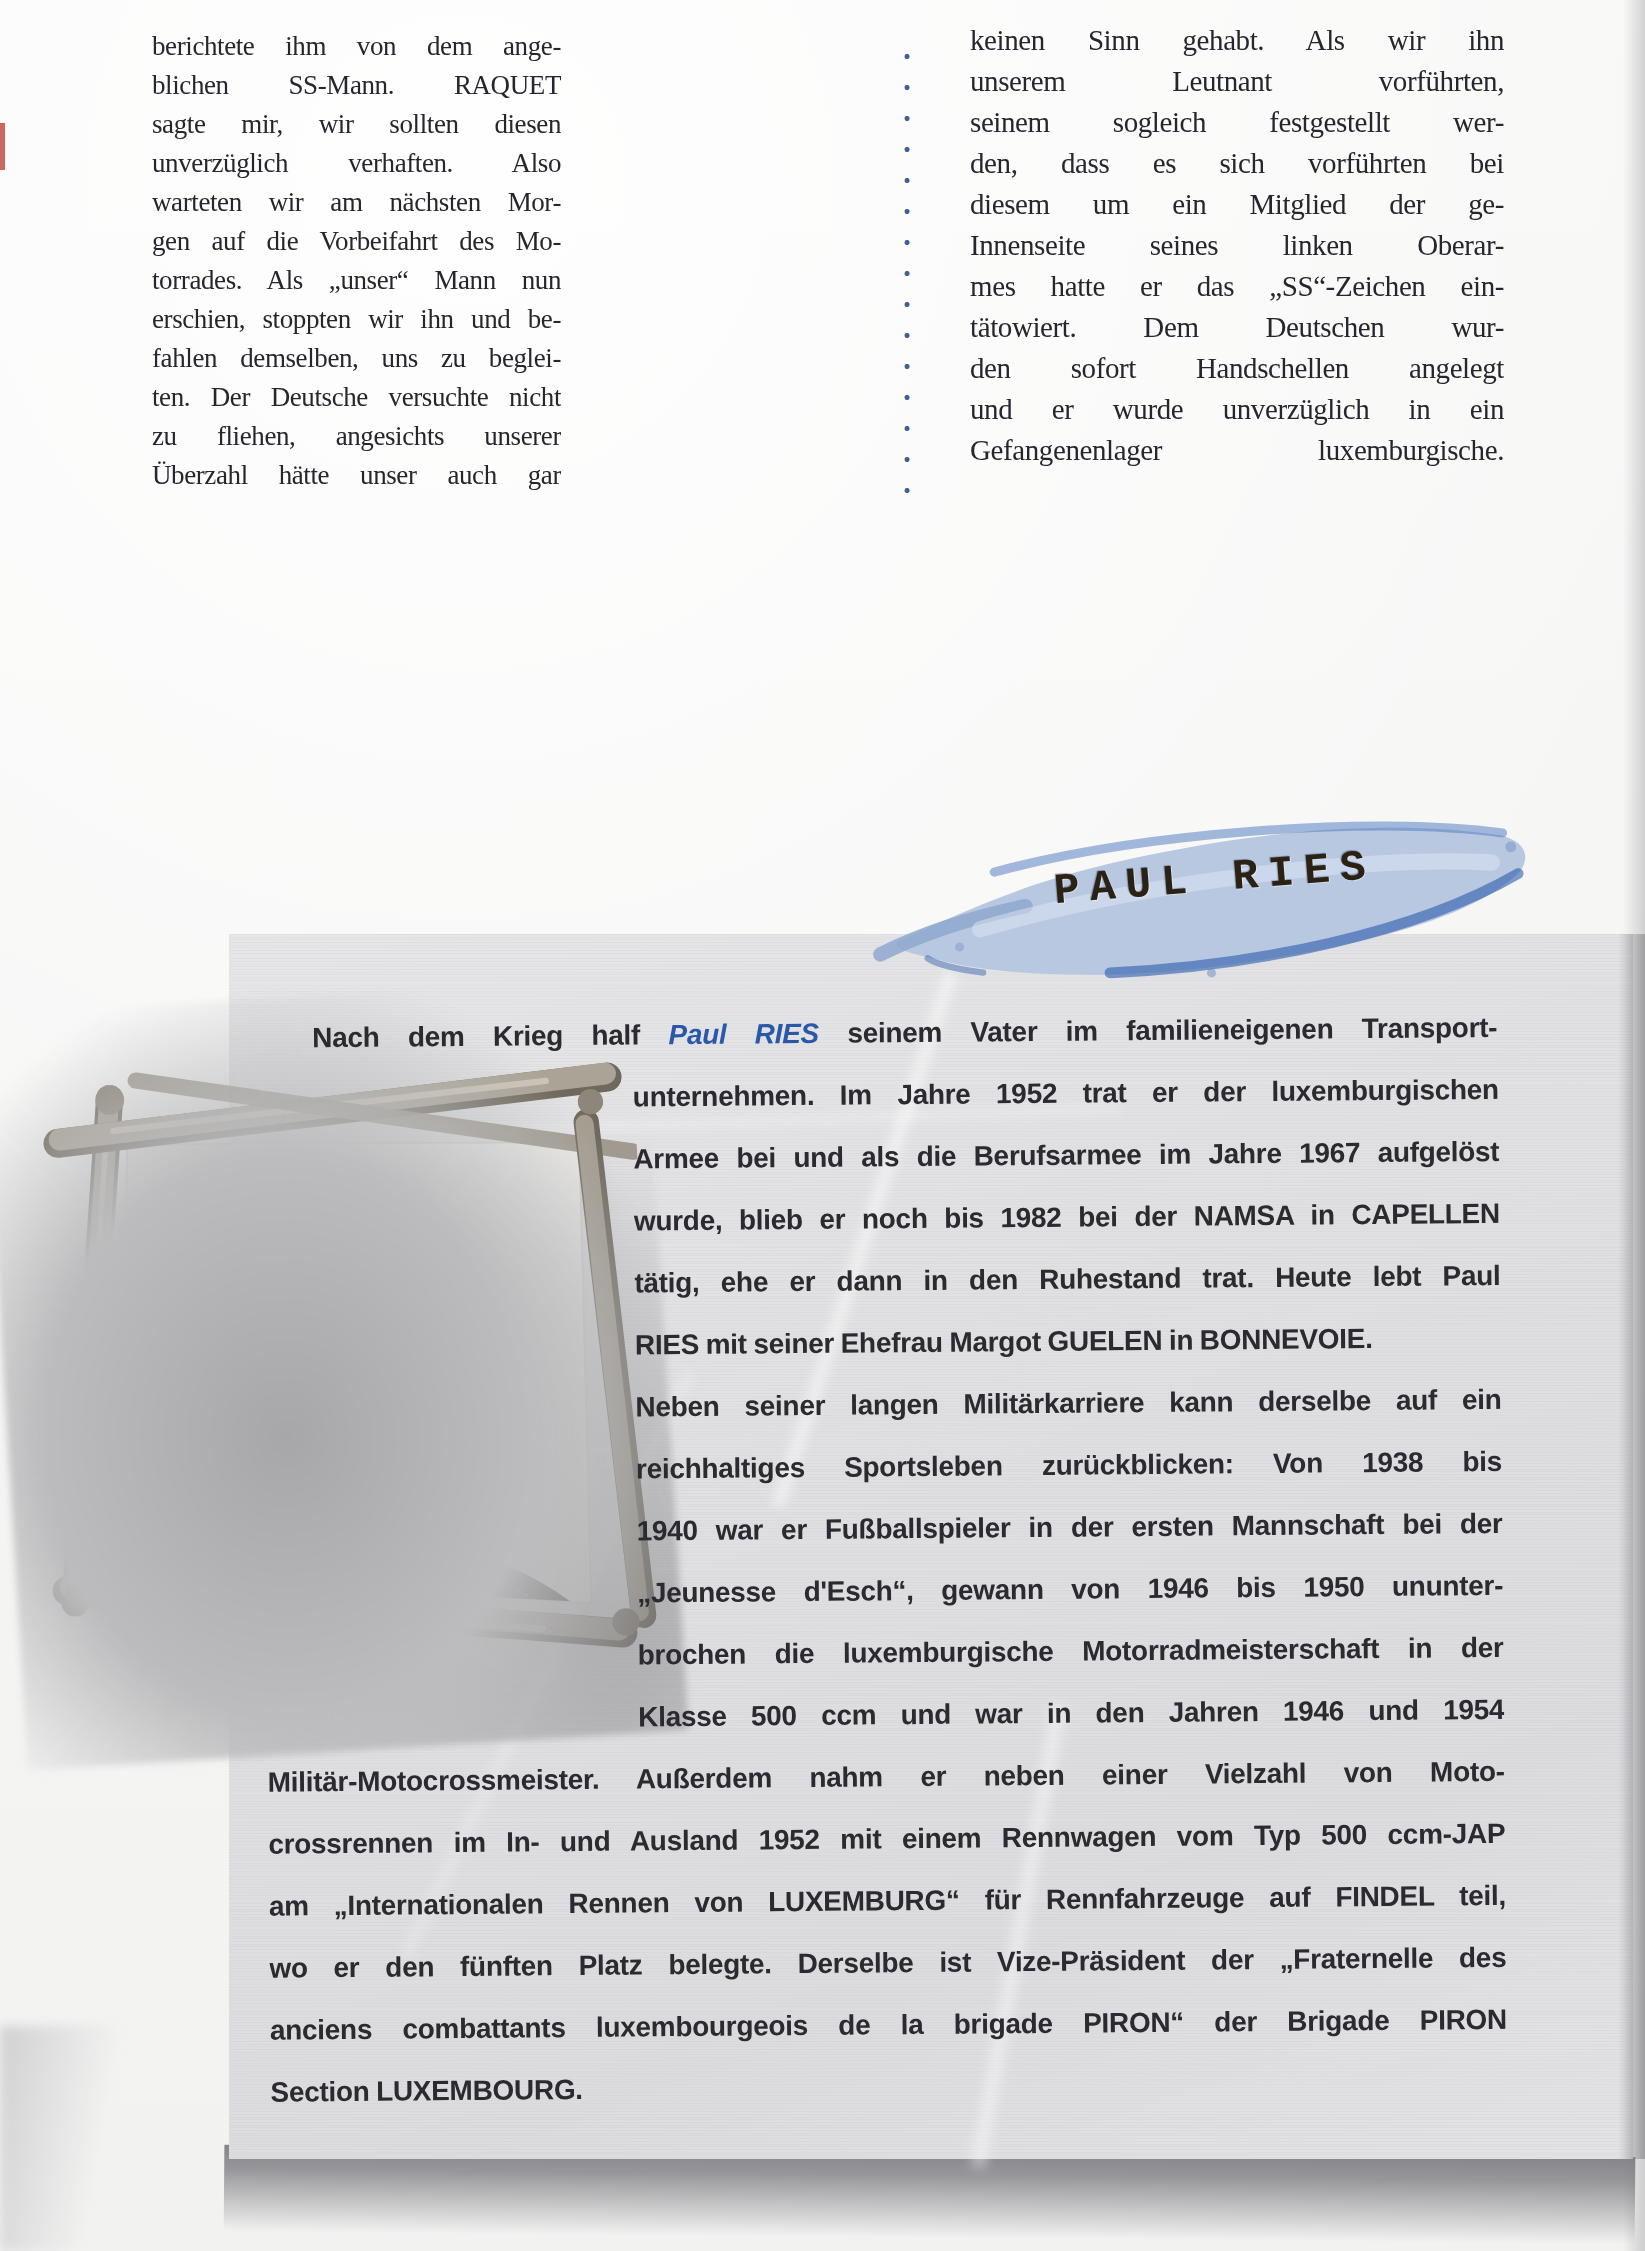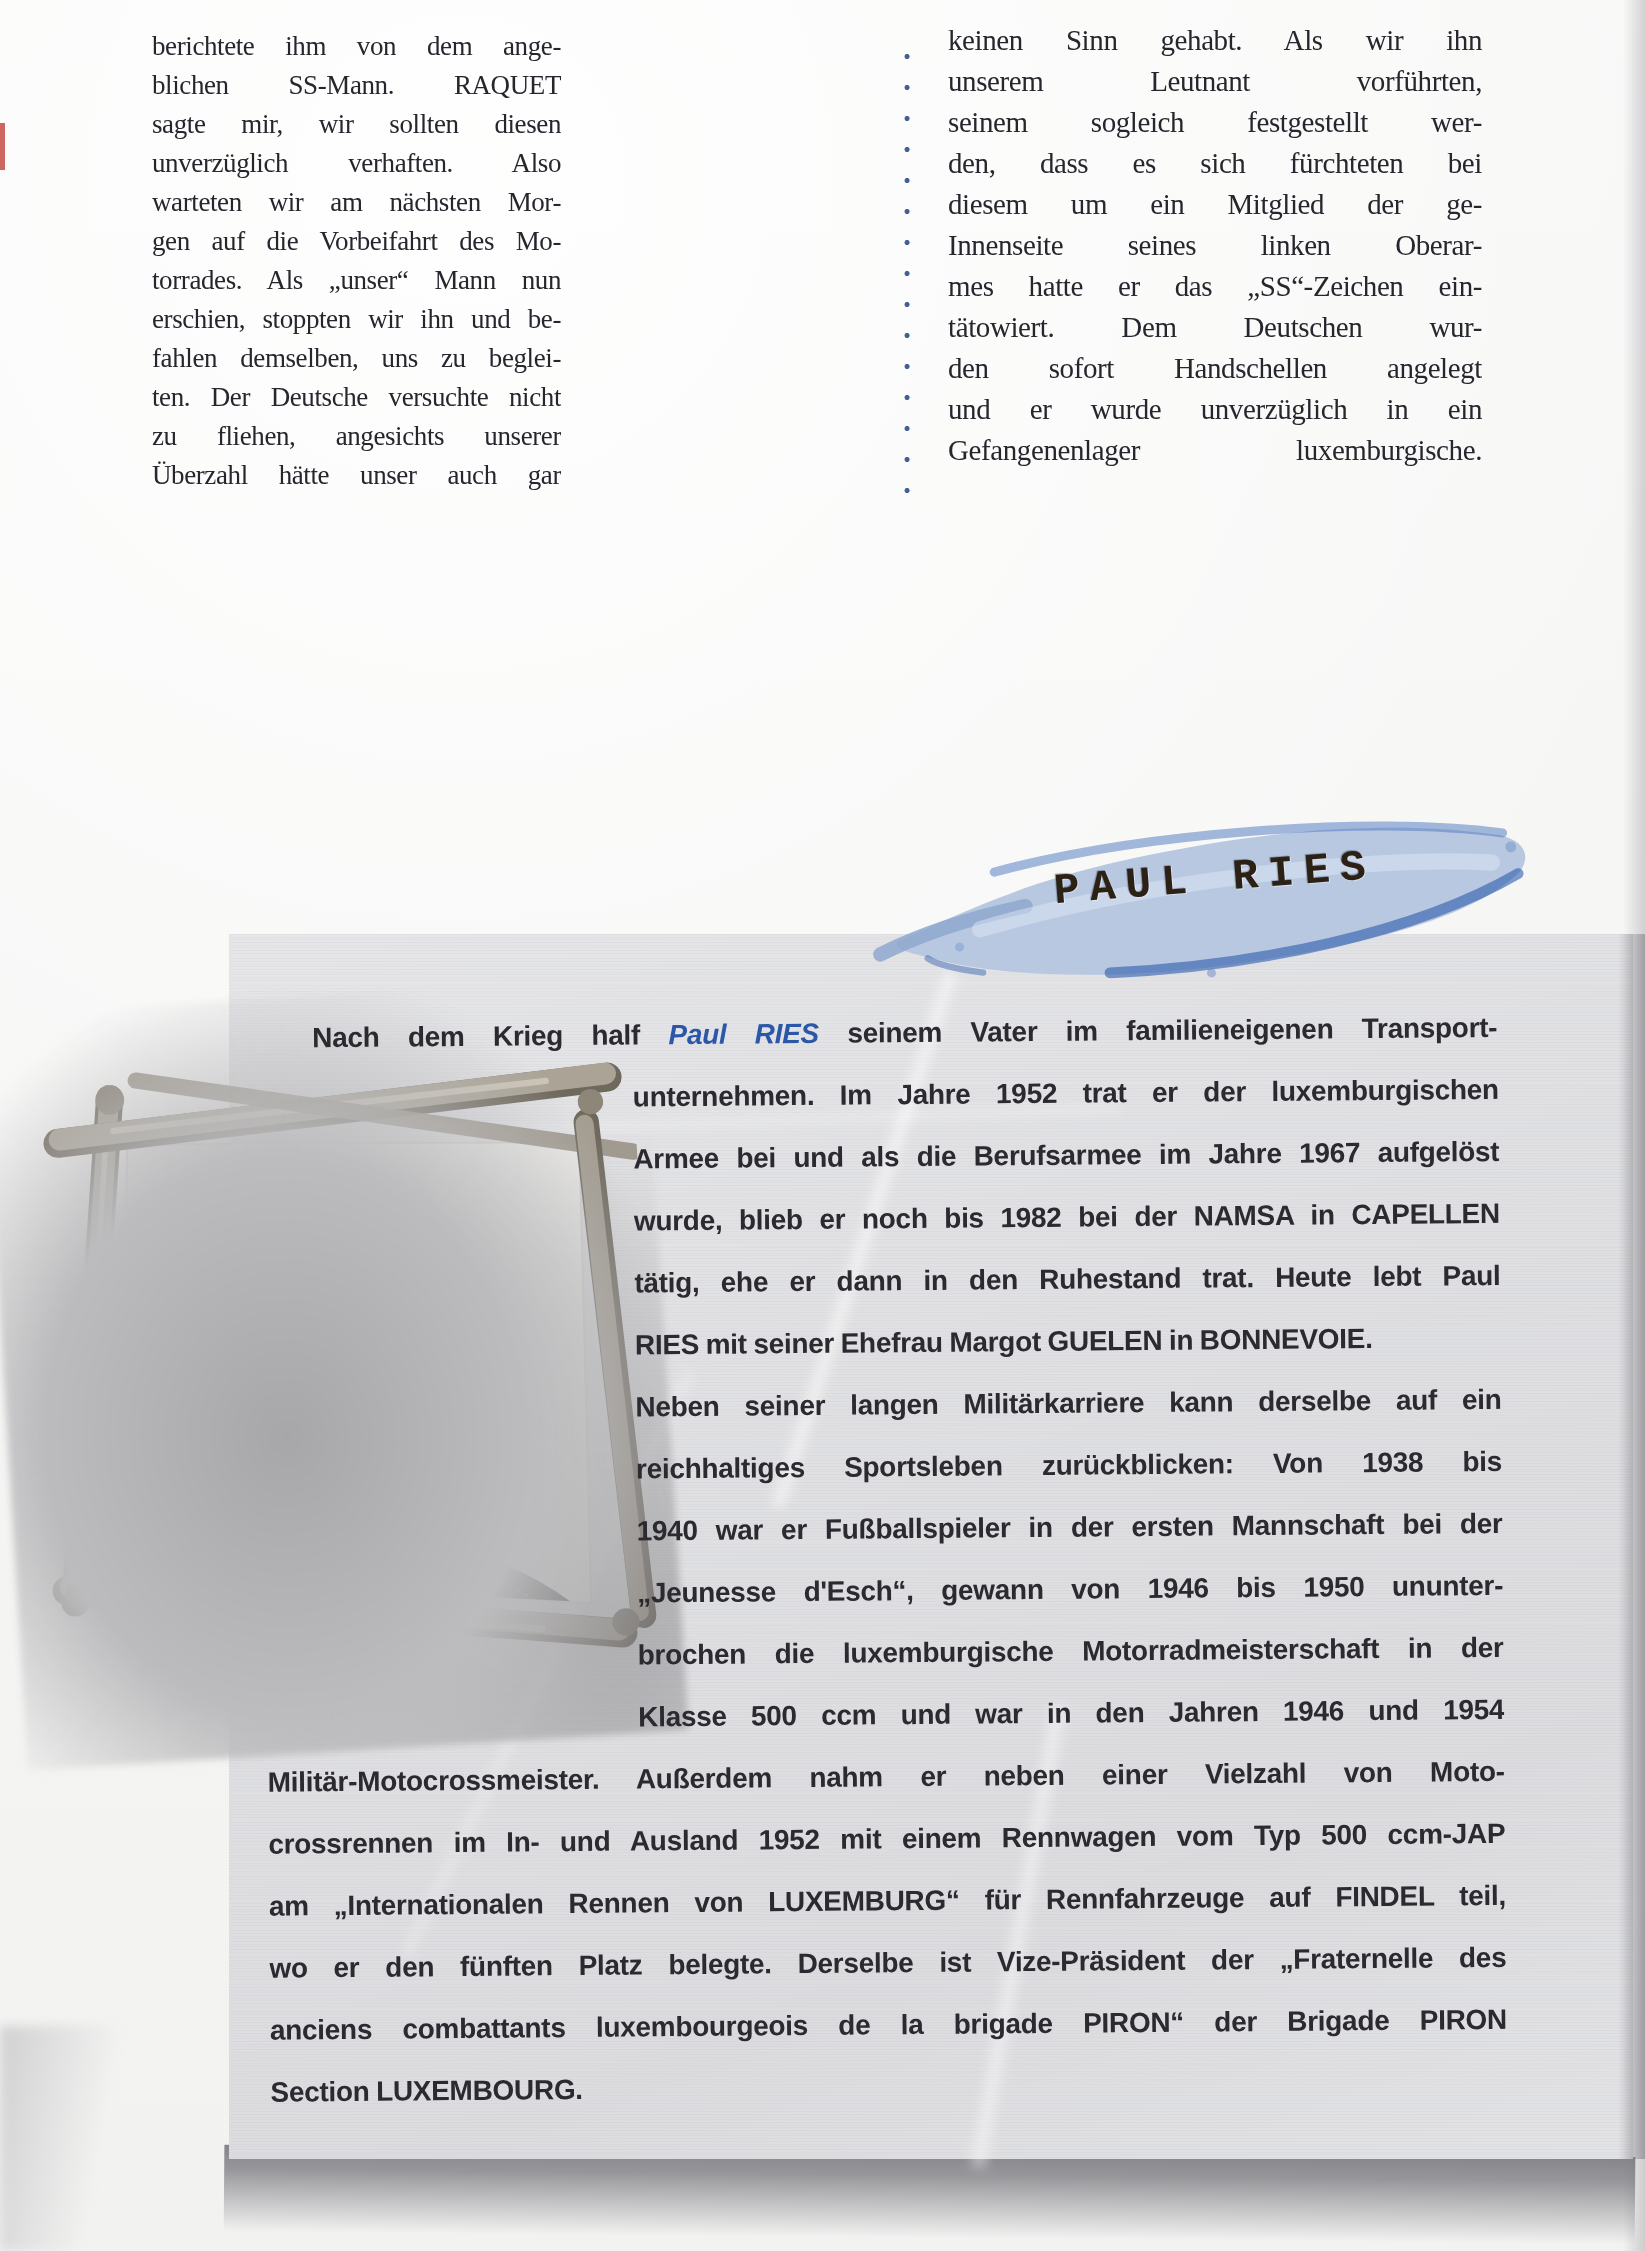--- a/index.html
+++ b/index.html
@@ -11,21 +11,21 @@
     font-family:"Liberation Serif", serif;
   }
   
   .serif-col{position:absolute;color:#26262e;}
   .serif-col .line{
     text-align:justify;text-align-last:justify;
     overflow:hidden;letter-spacing:-0.4px;word-spacing:-1.8px;
   }
   #col-left{left:152px;top:27px;width:409px;font-size:27px;}
   #col-left .line{height:39px;line-height:39px;}
-  #col-right{left:948px;top:20px;width:534px;font-size:29px;}
+  #col-right{left:970px;top:20px;width:534px;font-size:29px;}
   #col-right .line{height:41px;line-height:41px;}
   #divider{
     position:absolute;left:903px;top:52px;width:8.1px;height:460px;
     background-image:radial-gradient(circle at 4.1px 4.5px,#3f5f95 2.2px,rgba(0,0,0,0) 2.9px);
     background-size:8.1px 31px;background-repeat:repeat-y;
   }
   
   #stamp{position:absolute;left:870px;top:803px;width:678px;height:190px;transform:rotate(-4deg);z-index:6;}
   #stamp svg{position:absolute;inset:0;}
   #stamp .stamp-text{
@@ -102,21 +102,21 @@
       <div class="line">zu fliehen, angesichts unserer</div>
       <div class="line">Überzahl hätte unser auch gar</div>
     </div>
 
   <div id="divider"></div>
 
   <div id="col-right" class="serif-col">
       <div class="line">keinen Sinn gehabt. Als wir ihn</div>
       <div class="line">unserem Leutnant vorführten,</div>
       <div class="line">seinem sogleich festgestellt wer-</div>
-      <div class="line">den, dass es sich fürchteten bei</div>
+      <div class="line">den, dass es sich vorführten bei</div>
       <div class="line">diesem um ein Mitglied der ge-</div>
       <div class="line">Innenseite seines linken Oberar-</div>
       <div class="line">mes hatte er das „SS“-Zeichen ein-</div>
       <div class="line">tätowiert. Dem Deutschen wur-</div>
       <div class="line">den sofort Handschellen angelegt</div>
       <div class="line">und er wurde unverzüglich in ein</div>
       <div class="line">Gefangenenlager luxemburgische.</div>
     </div>
 
   <div id="box-shadow"></div>

